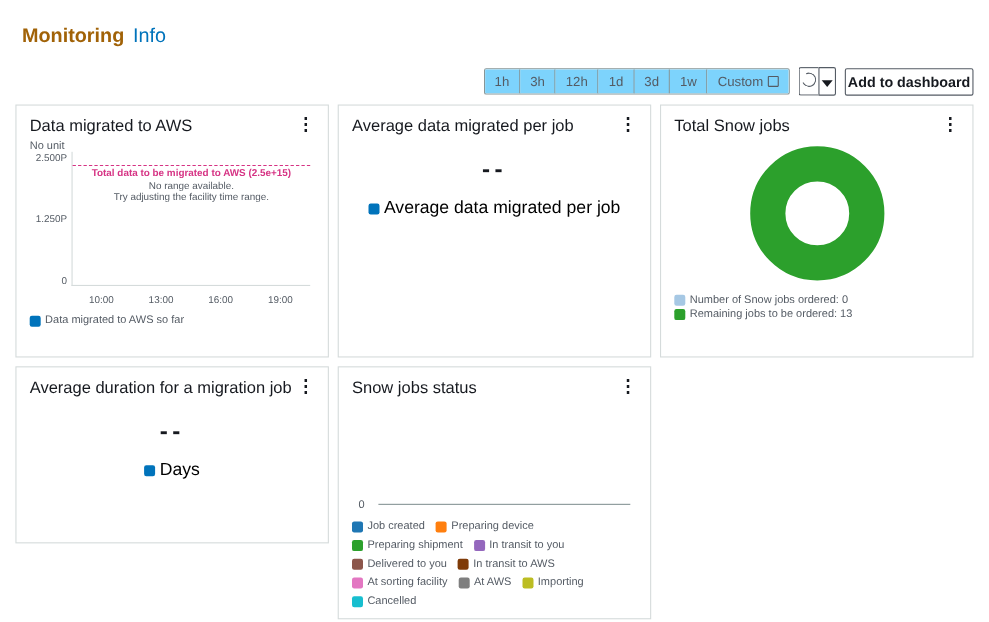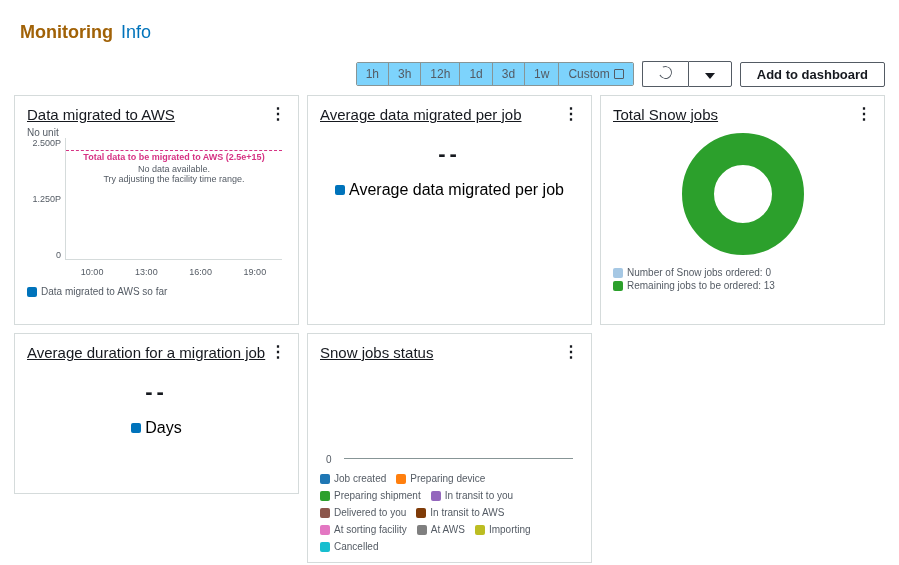--- a/index.html
+++ b/index.html
@@ -6,29 +6,29 @@
 body { font-family: "Amazon Ember", "Helvetica Neue", Arial, sans-serif; background: #fff; width: 899px; height: 565px; overflow: hidden; }
 .page { padding: 8px 14px; }
 .header { display: flex; align-items: baseline; gap: 8px; margin: 14px 0 18px 6px; }
 .header h1 { font-size: 18px; font-weight: 700; color: #a16207; }
 .header a { font-size: 18px; color: #0073bb; text-decoration: none; font-weight: 400; }
 .toolbar { display: flex; justify-content: flex-end; align-items: center; gap: 8px; margin-bottom: 8px; }
 .range-group { display: flex; border: 1px solid #879596; border-radius: 2px; overflow: hidden; }
 .range-btn { background: #7dd3fc; border: none; border-right: 1px solid #879596; padding: 4px 9px; font-size: 12px; color: #545b64; cursor: pointer; }
 .range-btn:last-child { border-right: none; }
 .range-btn .calicon { margin-left: 4px; display:inline-block; width:10px; height:10px; border:1px solid #545b64; border-radius:1px; position:relative; vertical-align:-1px;}
-.btn { background:#fff; border:1px solid #545b64; border-radius:2px; padding:4px 16px; font-size:13px; color:#16191f; cursor:pointer; font-weight:700;}
+.btn { background:#fff; border:1px solid #545b64; border-radius:2px; padding:4px 2px; font-size:13px; color:#16191f; cursor:pointer; font-weight:700;}
 .btn-group { display:flex; }
 .btn-group .btn { border-radius:0; }
 .btn-group .btn:first-child { border-radius:2px 0 0 2px; border-right:none;}
 .btn-group .btn:last-child { border-radius:0 2px 2px 0;}
 .grid { display:grid; grid-template-columns: repeat(3, 1fr); gap:8px; }
 .card { border:1px solid #d5dbdb; background:#fff; padding:10px 12px; position:relative; }
 .card-head { display:flex; justify-content:space-between; align-items:flex-start; margin-bottom:4px;}
-.card-title { font-size:15px; font-weight:400; color:#16191f;text-decoration:underline; }
+.card-title { font-size:15px; font-weight:400; color:#16191f; }
 .dots { cursor:pointer; line-height:1; font-weight:700; color:#16191f; letter-spacing:0; }
 .nounit { font-size:10px; color:#545b64; }
 .chart1 { position:relative; height:140px; }
 .yaxis { position:absolute; left:0; top:0; bottom:18px; width:34px; display:flex; flex-direction:column; justify-content:space-between; font-size:9px; color:#545b64; text-align:right;}
 .plotarea { position:absolute; left:38px; right:4px; top:0; bottom:18px; border-left:1px solid #d5dbdb; border-bottom:1px solid #d5dbdb;}
 .dashed { position:absolute; left:0; right:0; top:12px; border-top:1px dashed #d63384;}
 .dashed-label { position:absolute; top:14px; left:0; right:0; text-align:center; font-size:9px; color:#d63384; font-weight:700;}
 .nodata { position:absolute; top:26px; left:0; right:0; text-align:center; font-size:9px; color:#545b64;}
 .tryadj { position:absolute; top:36px; left:0; right:0; text-align:center; font-size:9px; color:#545b64;}
 .xaxis { position:absolute; left:38px; right:4px; bottom:1px; display:flex; justify-content:space-around; font-size:9px; color:#545b64;}
@@ -83,21 +83,21 @@
       <div class="nounit">No unit</div>
       <div class="chart1">
         <div class="yaxis">
           <span>2.500P</span>
           <span>1.250P</span>
           <span>0</span>
         </div>
         <div class="plotarea">
           <div class="dashed"></div>
           <div class="dashed-label">Total data to be migrated to AWS (2.5e+15)</div>
-          <div class="nodata">No data available.</div>
+          <div class="nodata">No range available.</div>
           <div class="tryadj">Try adjusting the facility time range.</div>
         </div>
         <div class="xaxis">
           <span>10:00</span>
           <span>13:00</span>
           <span>16:00</span>
           <span>19:00</span>
         </div>
       </div>
       <div class="legend">

